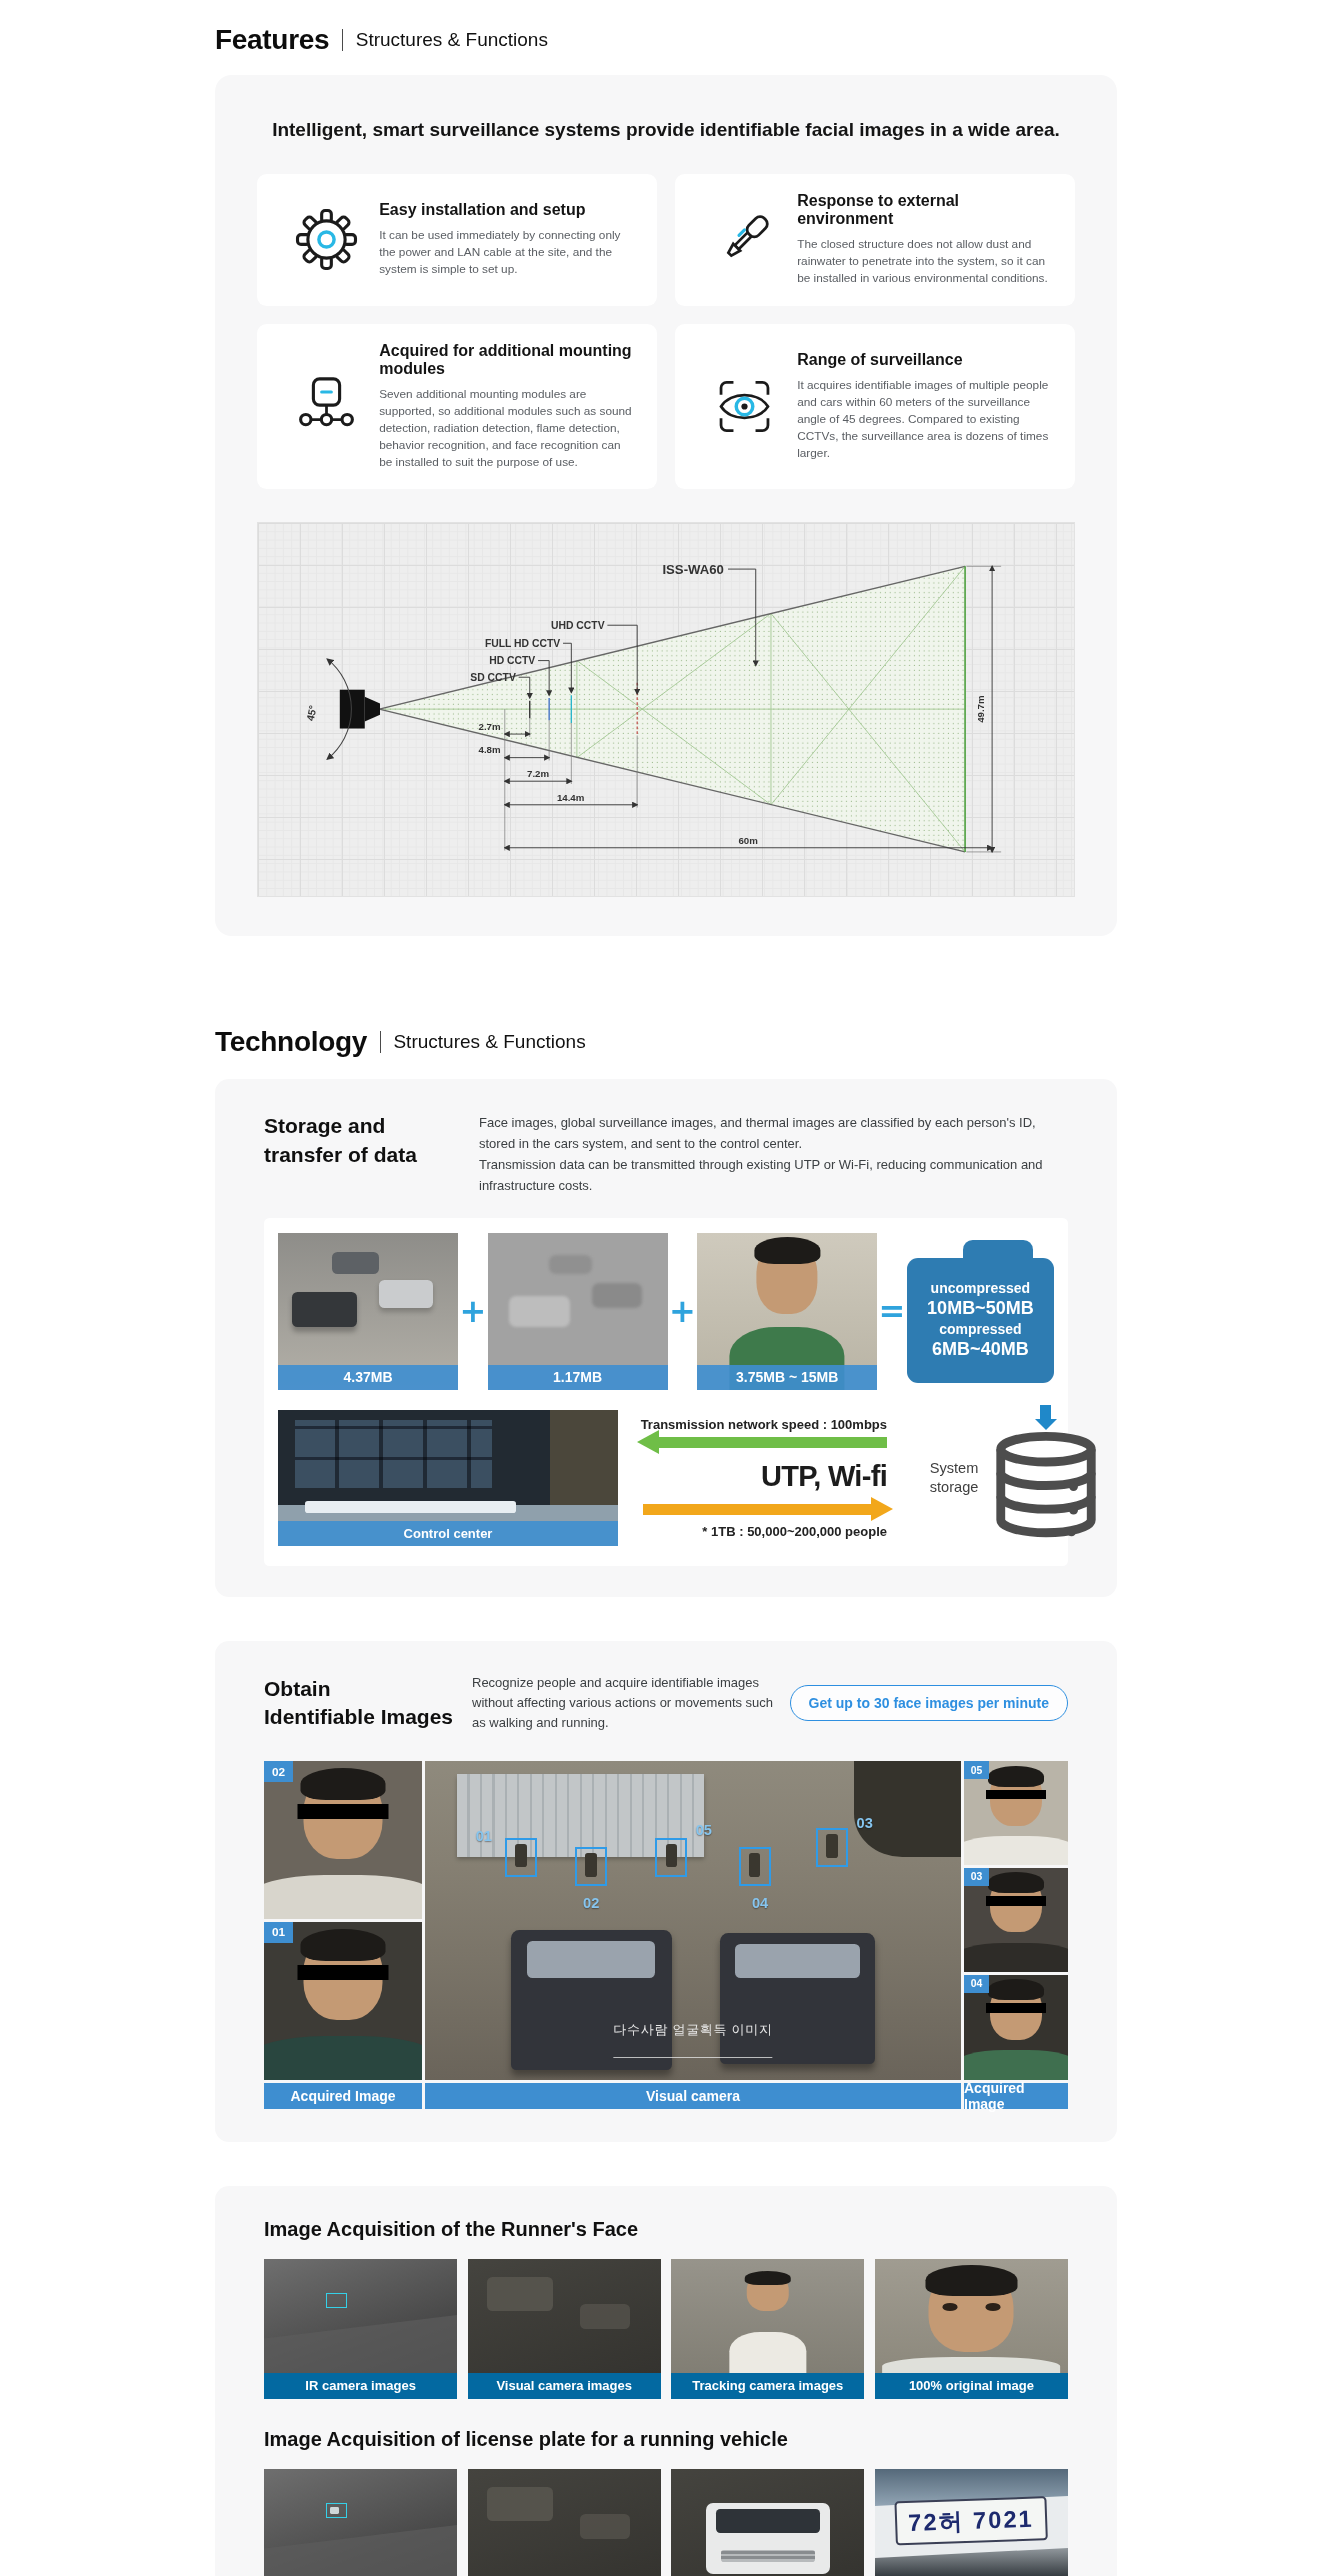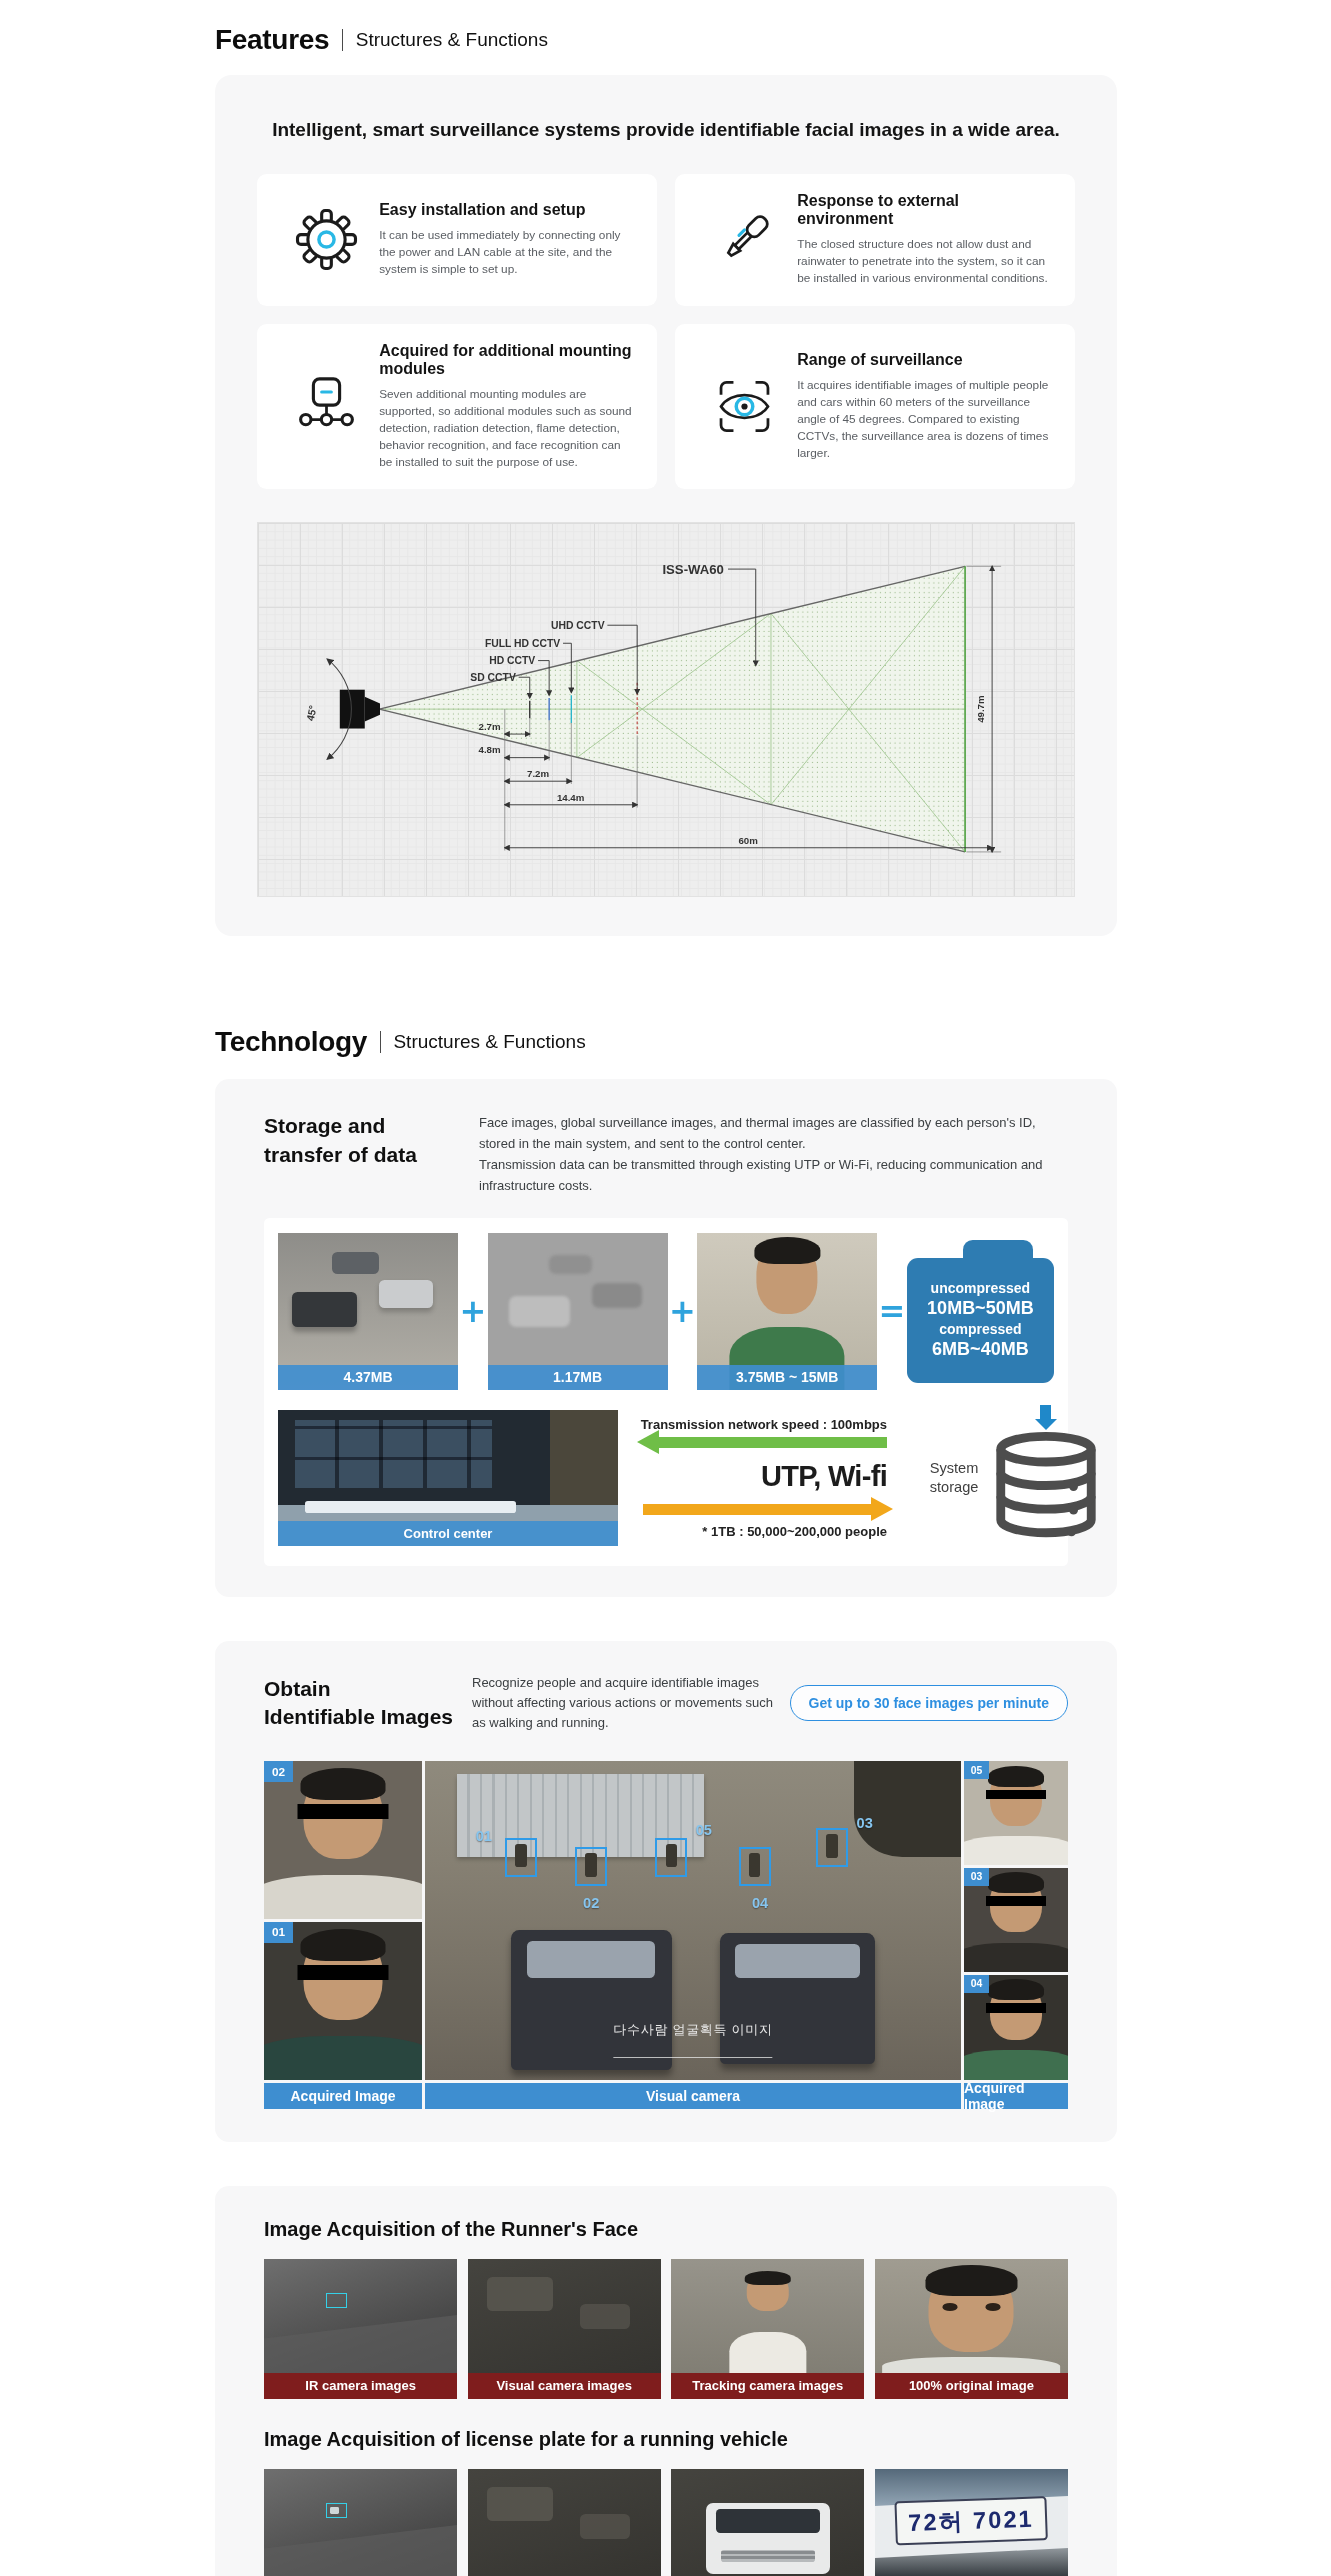--- a/index.html
+++ b/index.html
@@ -157,21 +157,21 @@
   .bar { height:26px; background:#3e8ed0; color:#fff; font-size:14px; font-weight:700;
          display:flex; align-items:center; justify-content:center; }
   .bar-l { width:158px; } .bar-c { flex:1; } .bar-r { width:104px; }
 
   
   .acq-card { margin-top:44px; padding:32px 49px 25px; border-radius:14px; }
   .acq-title { font-size:20px; font-weight:700; color:#101010; }
   .acq-row { display:flex; gap:10.4px; margin-top:18px; }
   .acq-col { flex:1; }
   .acq-img { position:relative; height:114px; overflow:hidden; }
-  .acq-cap { height:26px; background:#7f1d1d; color:#fff; font-size:13px; font-weight:700;
+  .acq-cap { height:26px; background:#0369a1; color:#fff; font-size:13px; font-weight:700;
              display:flex; align-items:center; justify-content:center; }
   .vt-gap { margin-top:29px; }
 
   .ir-photo { background:linear-gradient(160deg,#6f6f6f,#474747 70%,#3a3a3a); }
   .ir-road { position:absolute; left:-10%; bottom:-30%; width:120%; height:70%; background:#5d5d5d;
              transform:rotate(-7deg); opacity:.7; }
   .ir-box { position:absolute; border:1.4px solid #35d0e8; width:21px; height:15.3px; left:32%; top:30%; }
   .ir-spot { position:absolute; left:34%; top:34%; width:9.7px; height:7px; background:#cfd6d8; border-radius:1.4px; }
   .vis-photo { background:linear-gradient(160deg,#45443f,#34332f); }
   .vis-blob { position:absolute; background:#55534c; border-radius:5.5px; }
@@ -391,21 +391,21 @@
     <span class="sec-sub">Structures &amp; Functions</span>
   </div>
 
   <div class="gcard storage-card">
     <div class="blk-head">
       <div class="blk-title">
         <div>Storage and</div>
         <div>transfer of data</div>
       </div>
       <div class="blk-desc">
-        <div>Face images, global surveillance images, and thermal images are classified by each person's ID, stored in the main system, and sent to the control center.</div>
+        <div>Face images, global surveillance images, and thermal images are classified by each person's ID, stored in the cars system, and sent to the control center.</div>
         <div>Transmission data can be transmitted through existing UTP or Wi-Fi, reducing communication and infrastructure costs.</div>
       </div>
     </div>
 
     <div class="white-panel">
       <div class="st-row1">
         <div class="st-item st-visual photo">
           <div class="st-car car-c"></div>
           <div class="st-car car-a"></div>
           <div class="st-car car-b"></div>

